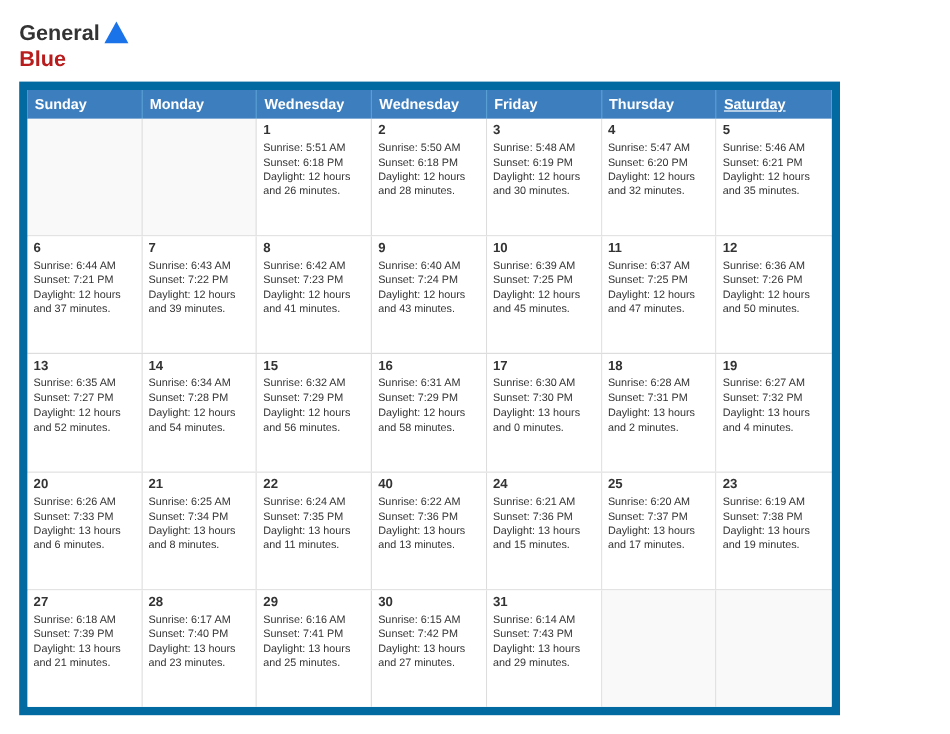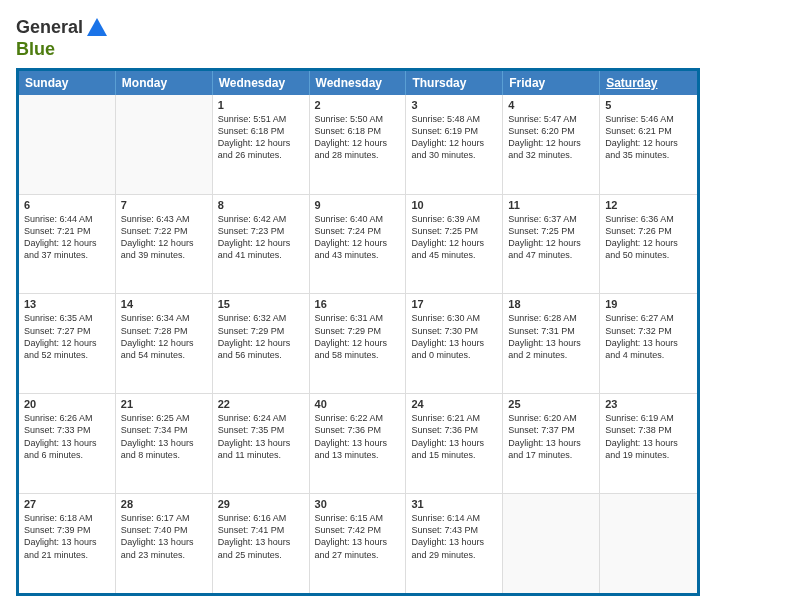--- a/index.html
+++ b/index.html
@@ -47,21 +47,21 @@
       color: #333;
     }
     .subtitle {
       font-size: 14px;
       color: #555;
     }
     .calendar {
       flex: 1;
       display: flex;
       flex-direction: column;
-      border: 3px solid #0369a1;
+      border: 7px solid #0369a1;
     }
     .cal-header-row {
       display: grid;
       grid-template-columns: repeat(7, 1fr);
       background: #3d7ebf;
     }
     .cal-header-cell {
       color: #fff;
       font-size: 12px;
       font-weight: bold;
@@ -120,37 +120,37 @@
   <div class="header">
     <div class="logo">
       <div>
         <div style="display:flex;align-items:center;">
           <span class="logo-text">General</span>
 
           <svg class="logo-icon" viewBox="0 0 24 24">
             <polygon points="12,2 22,20 2,20" fill="#1a73e8"></polygon>
           </svg>
         </div>
-        <div class="logo-text" style="color:#4d7c0f;">Blue</div>
+        <div class="logo-text" style="color:#b91c1c;">Blue</div>
       </div>
     </div>
     <div class="title-block">
       <div class="month-title"></div>
       <div class="subtitle"></div>
     </div>
   </div>
 
   <div class="calendar">
     <div class="cal-header-row">
     <div class="cal-header-cell">Sunday</div>
         <div class="cal-header-cell">Monday</div>
         <div class="cal-header-cell">Wednesday</div>
         <div class="cal-header-cell">Wednesday</div>
+        <div class="cal-header-cell">Friday</div>
         <div class="cal-header-cell">Thursday</div>
-        <div class="cal-header-cell">Friday</div>
         <div class="cal-header-cell">Saturday</div>
       </div>
     <div class="cal-body">
     <div class="cal-row">
           <div class="cal-cell empty"></div>
           <div class="cal-cell empty"></div>
           <div class="cal-cell">
             <span class="day-num">1</span>
             <div class="info">Sunrise: 5:51 AM<br>Sunset: 6:18 PM<br>Daylight: 12 hours and 26 minutes.</div>
           </div>

